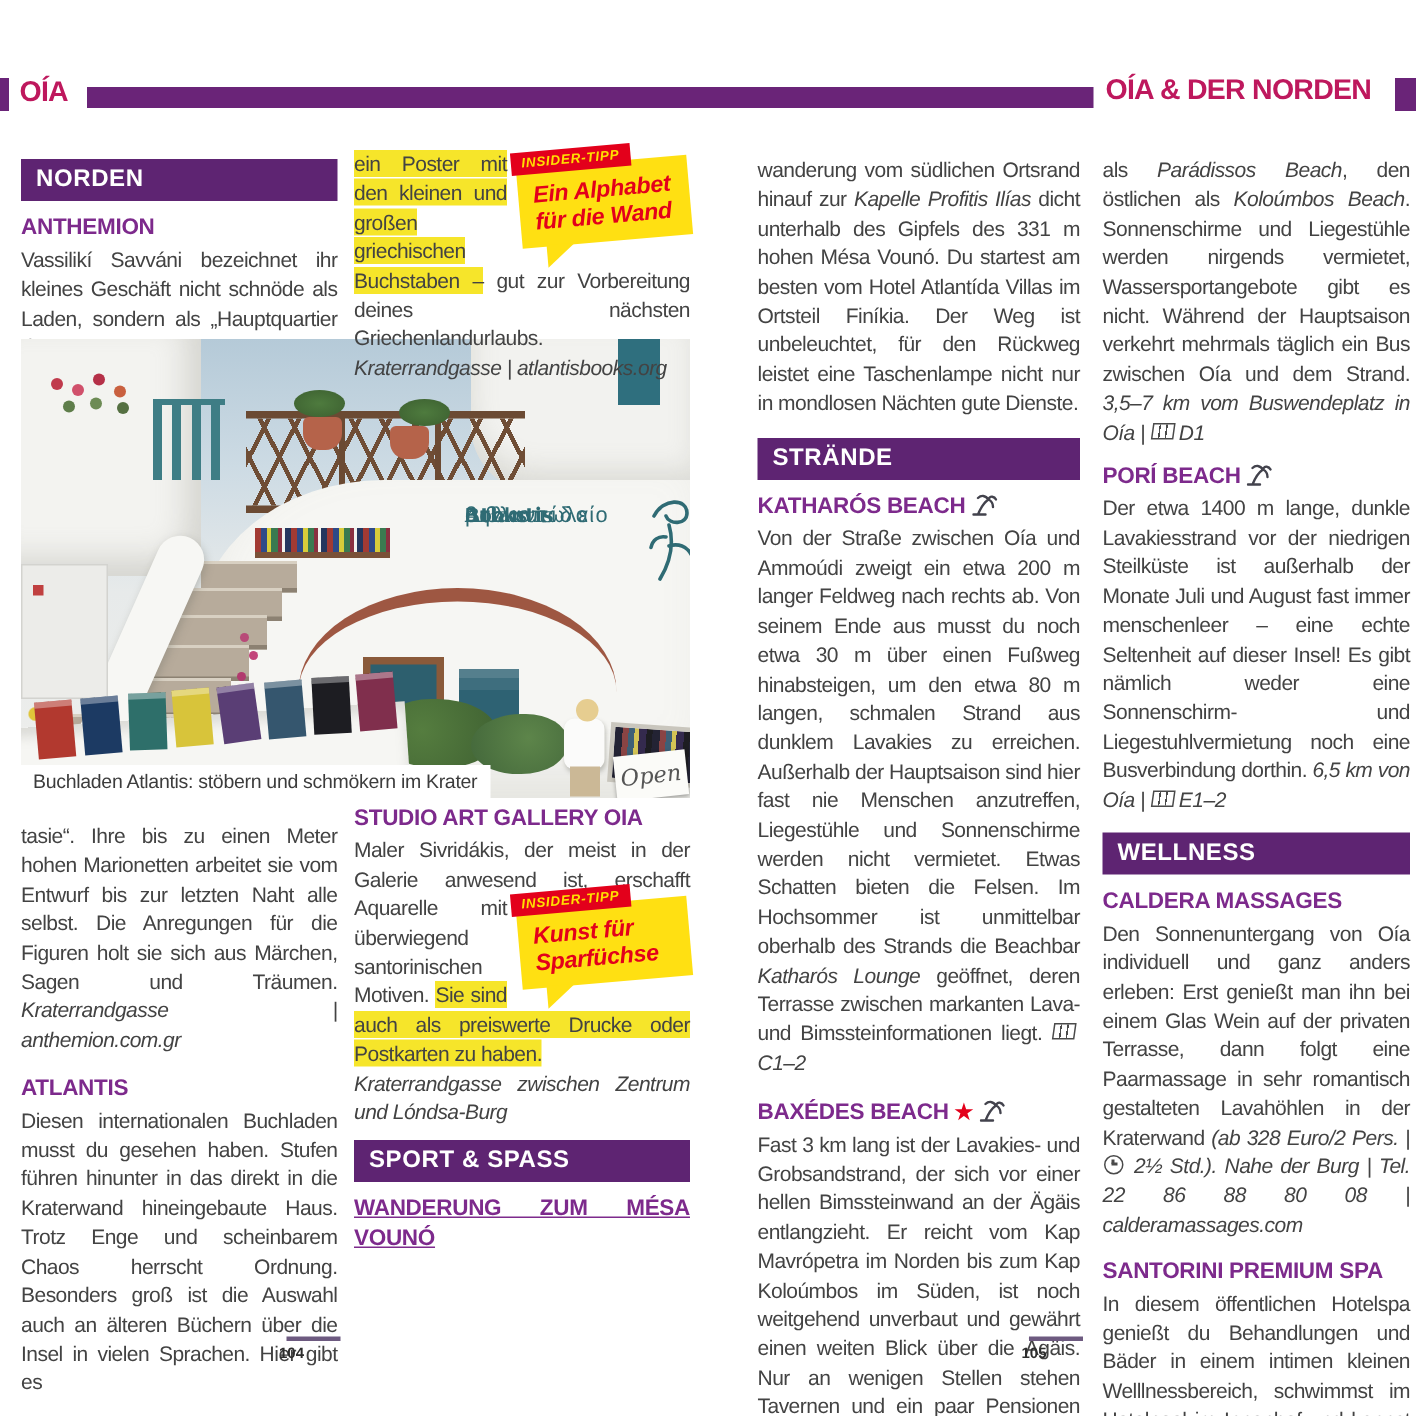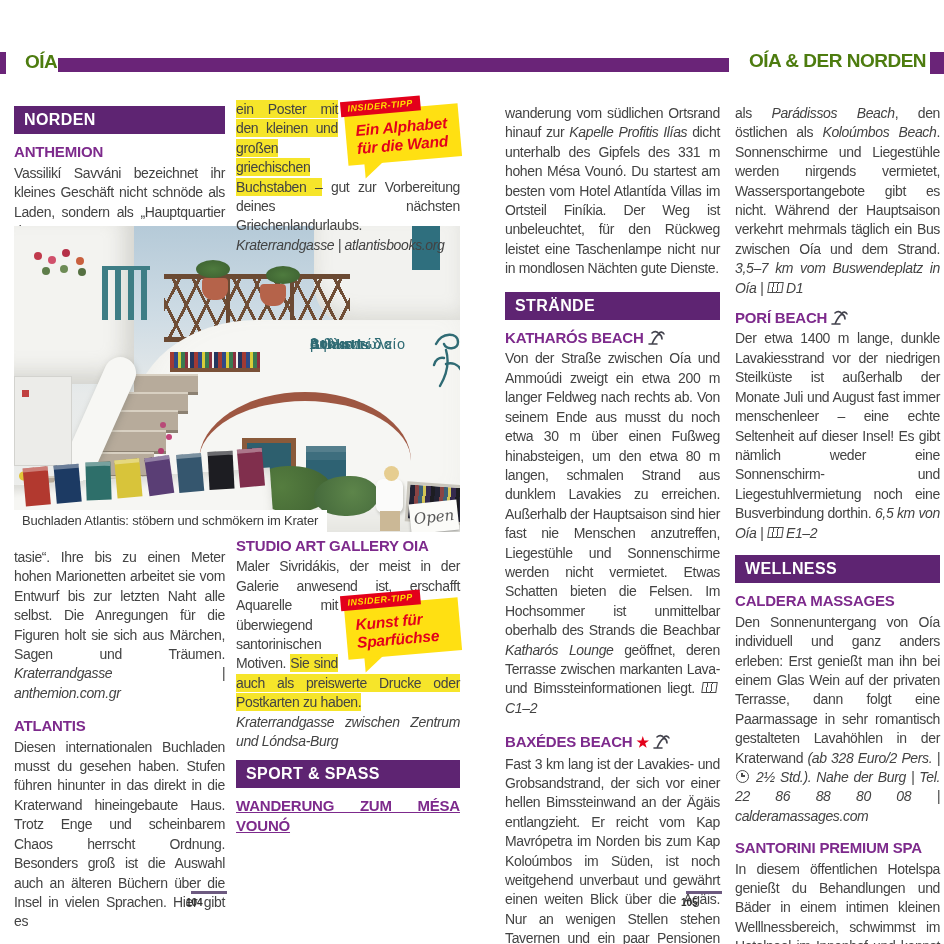--- a/index.html
+++ b/index.html
@@ -1,20 +1,20 @@
 <!DOCTYPE html>
 <html lang="de"><head>
 <meta charset="utf-8">
 <style>
   html,body{margin:0;padding:0;background:#fff;}
   .page{position:relative;width:944px;height:944px;background:#ffffff;overflow:hidden;
         font-family:"Liberation Sans",sans-serif;color:#434343;}
   
   .nub{position:absolute;background:#6a2478;}
-  .hdr-label{position:absolute;color:#4d7c0f;font-weight:bold;font-size:19px;letter-spacing:-0.5px;margin-left:12px;}
+  .hdr-label{position:absolute;color:#be185d;font-weight:bold;font-size:19px;letter-spacing:-0.5px;}
   .hdr-bar{position:absolute;background:#6a2478;}
   
   .col{position:absolute;font-size:14px;line-height:19.4px;text-align:justify;letter-spacing:-0.35px;}
   .col p{margin:0 0 0 0;}
   .h{color:#7d2a8c;font-weight:bold;font-size:15px;letter-spacing:-0.2px;margin:10px 0 2px;}
   .h.mt0{margin-top:0;}
   .box{background:#5e2472;color:#ffffff;font-weight:bold;font-size:16px;letter-spacing:0.4px;
        padding:4px 0 5px 10px;margin:0 0 8px 0;text-align:left;}
   .loc{font-style:italic;}
   .hl{background:#f6e52a;padding:1px 0;-webkit-box-decoration-break:clone;box-decoration-break:clone;}

